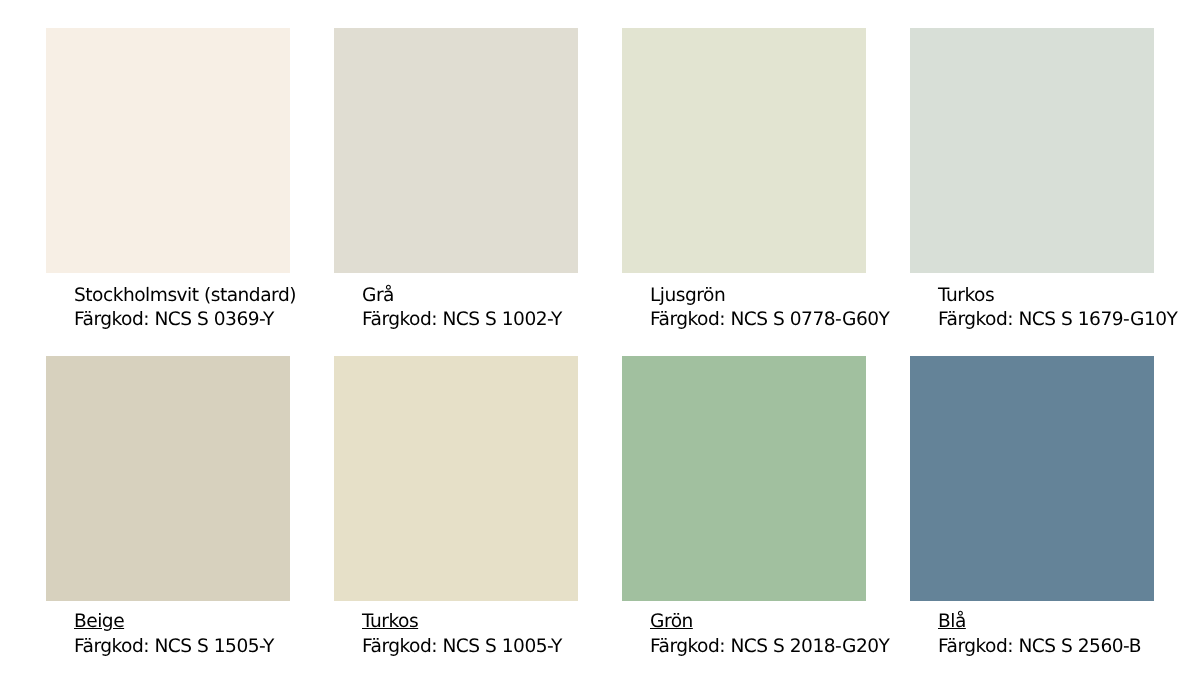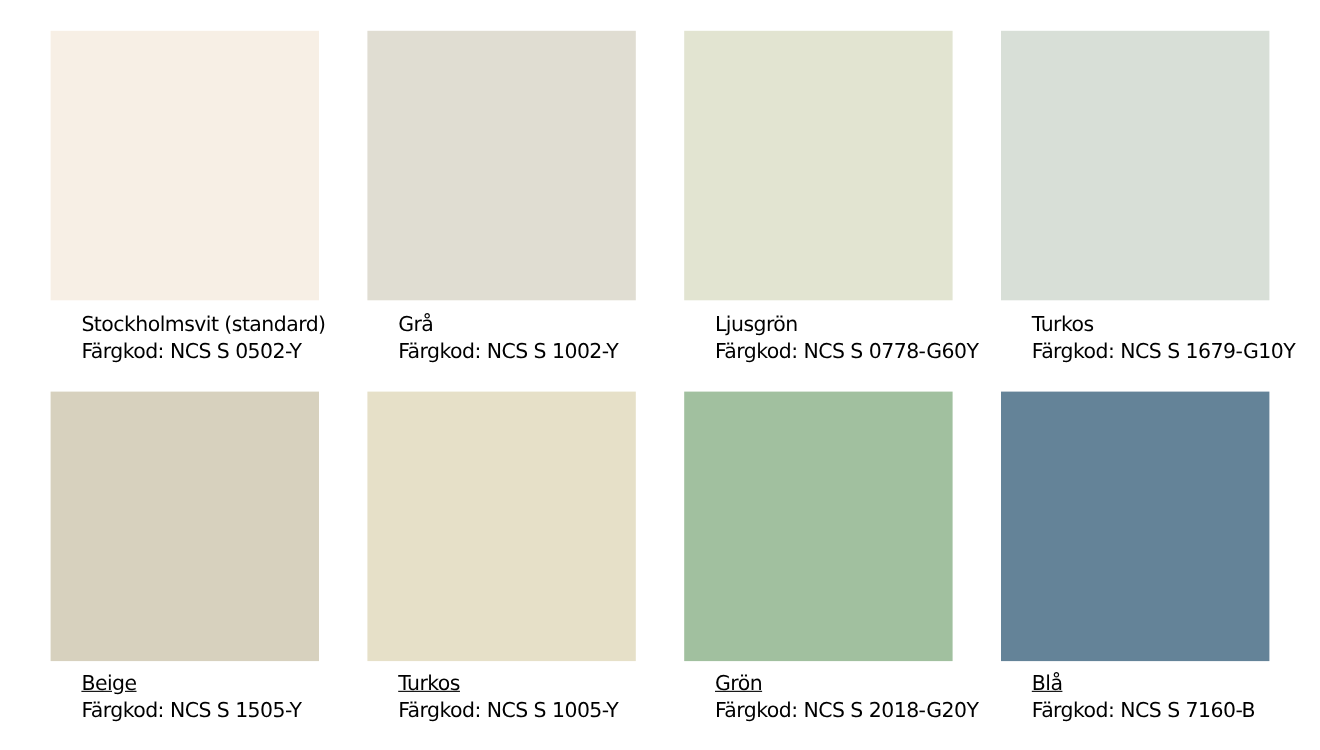--- a/index.html
+++ b/index.html
@@ -83,21 +83,21 @@
 </style>
 </head>
 <body style="background-color: rgb(255, 255, 255);">
 
 <div id="palette-grid">
 
   <div class="swatch-card row-0 col-0">
     <div class="swatch-chip" style="background-color: rgb(247, 239, 229);"></div>
     <div class="swatch-caption">
       <span class="swatch-name">Stockholmsvit (standard)</span>
-      <span class="swatch-code">Färgkod: NCS S 0502-Y</span>
+      <span class="swatch-code">Färgkod: NCS S 0369-Y</span>
     </div>
   </div>
 
   <div class="swatch-card row-0 col-1">
     <div class="swatch-chip" style="background-color: rgb(224, 221, 210);"></div>
     <div class="swatch-caption">
       <span class="swatch-name">Grå</span>
       <span class="swatch-code">Färgkod: NCS S 1002-Y</span>
     </div>
   </div>
@@ -139,17 +139,17 @@
     <div class="swatch-caption">
       <span class="swatch-name">Grön</span>
       <span class="swatch-code">Färgkod: NCS S 2018-G20Y</span>
     </div>
   </div>
 
   <div class="swatch-card row-1 col-3">
     <div class="swatch-chip" style="background-color: rgb(100, 131, 152);"></div>
     <div class="swatch-caption">
       <span class="swatch-name">Blå</span>
-      <span class="swatch-code">Färgkod: NCS S 7160-B</span>
+      <span class="swatch-code">Färgkod: NCS S 2560-B</span>
     </div>
   </div>
 
 </div>
 
 </body></html>

